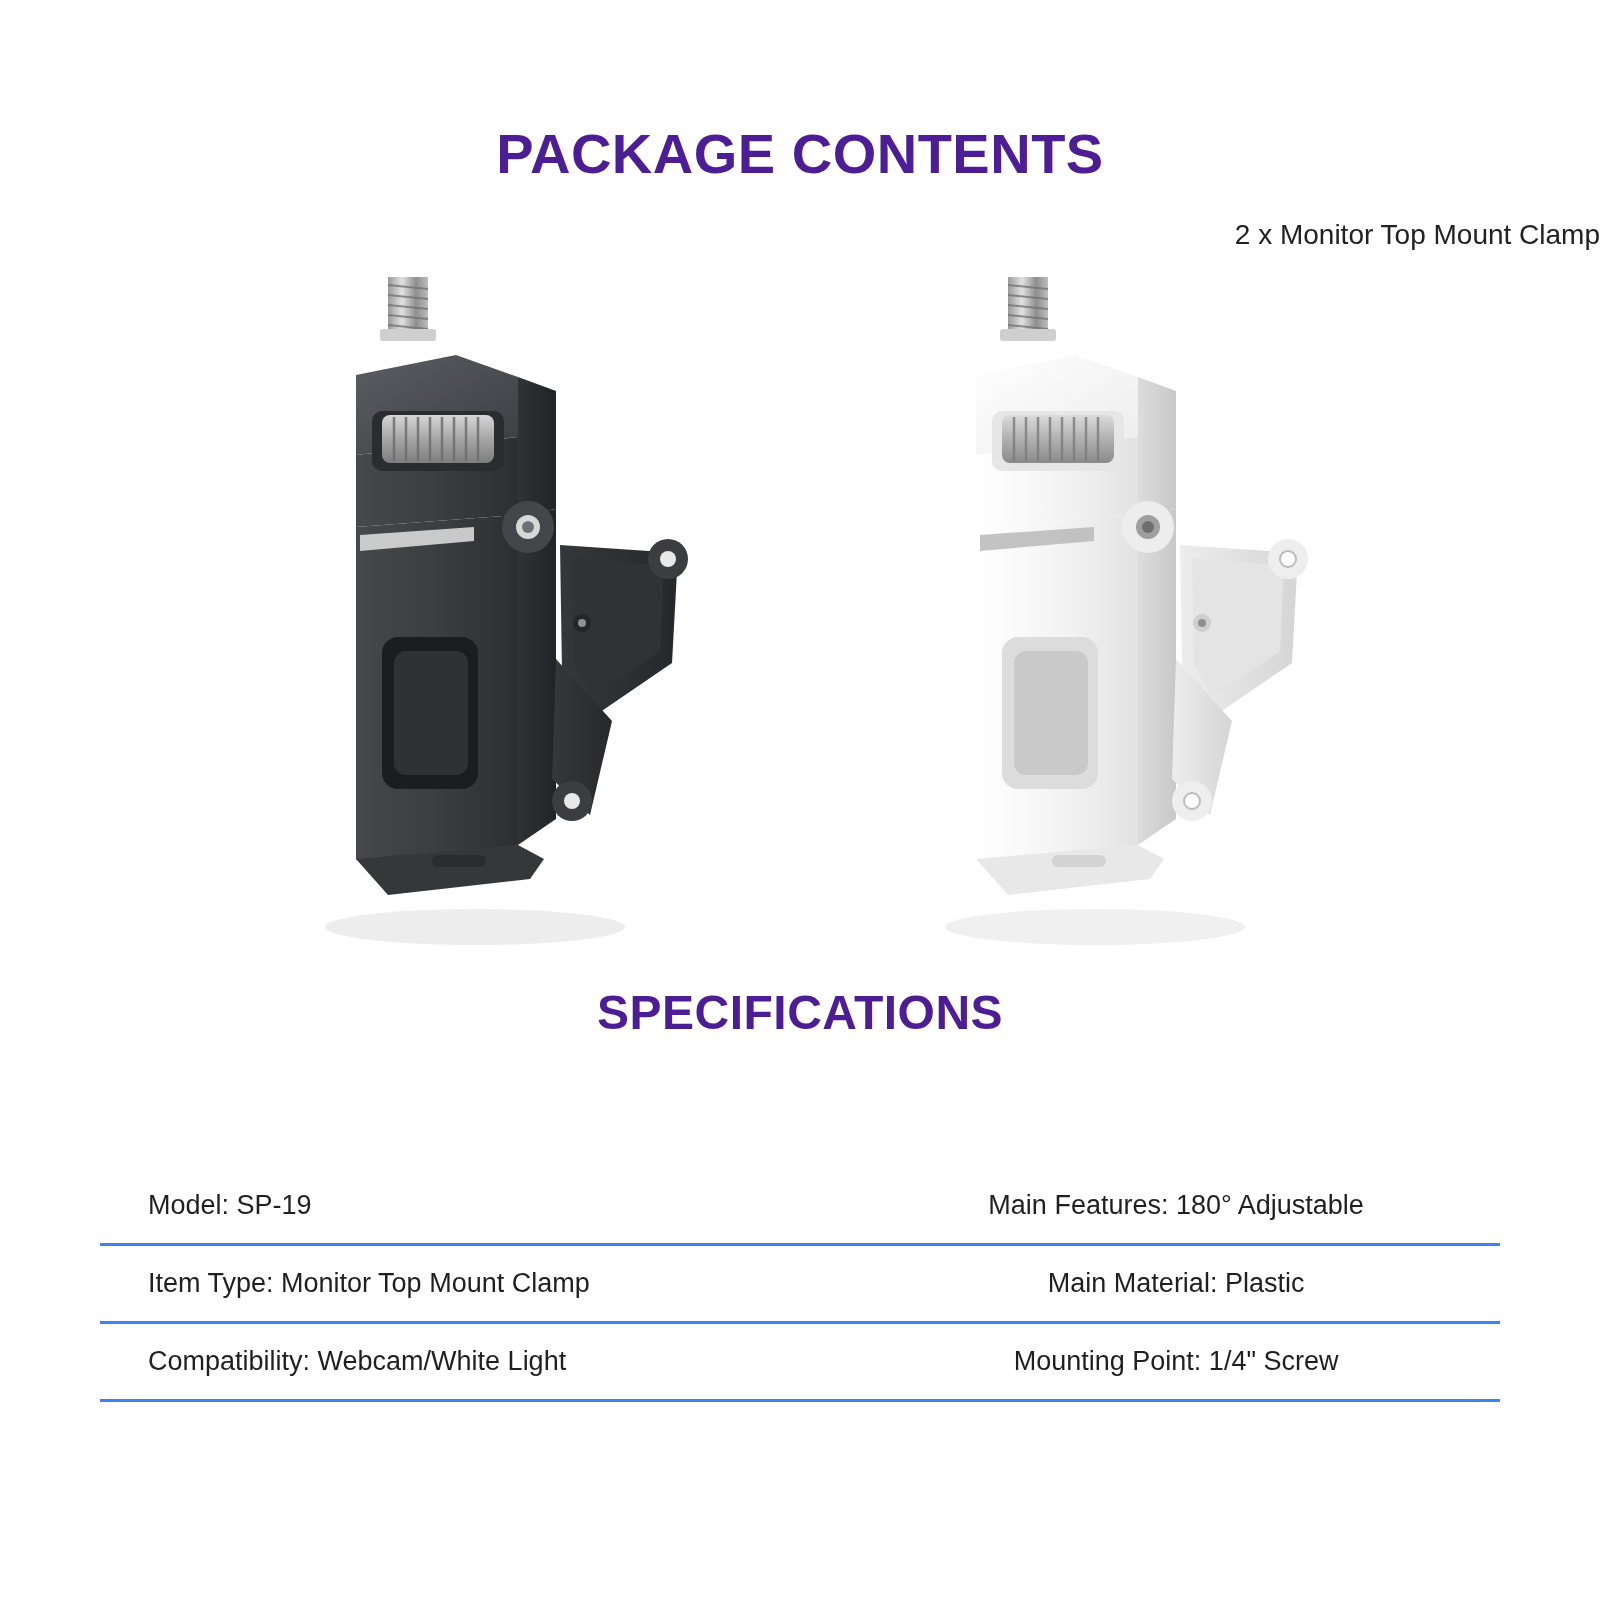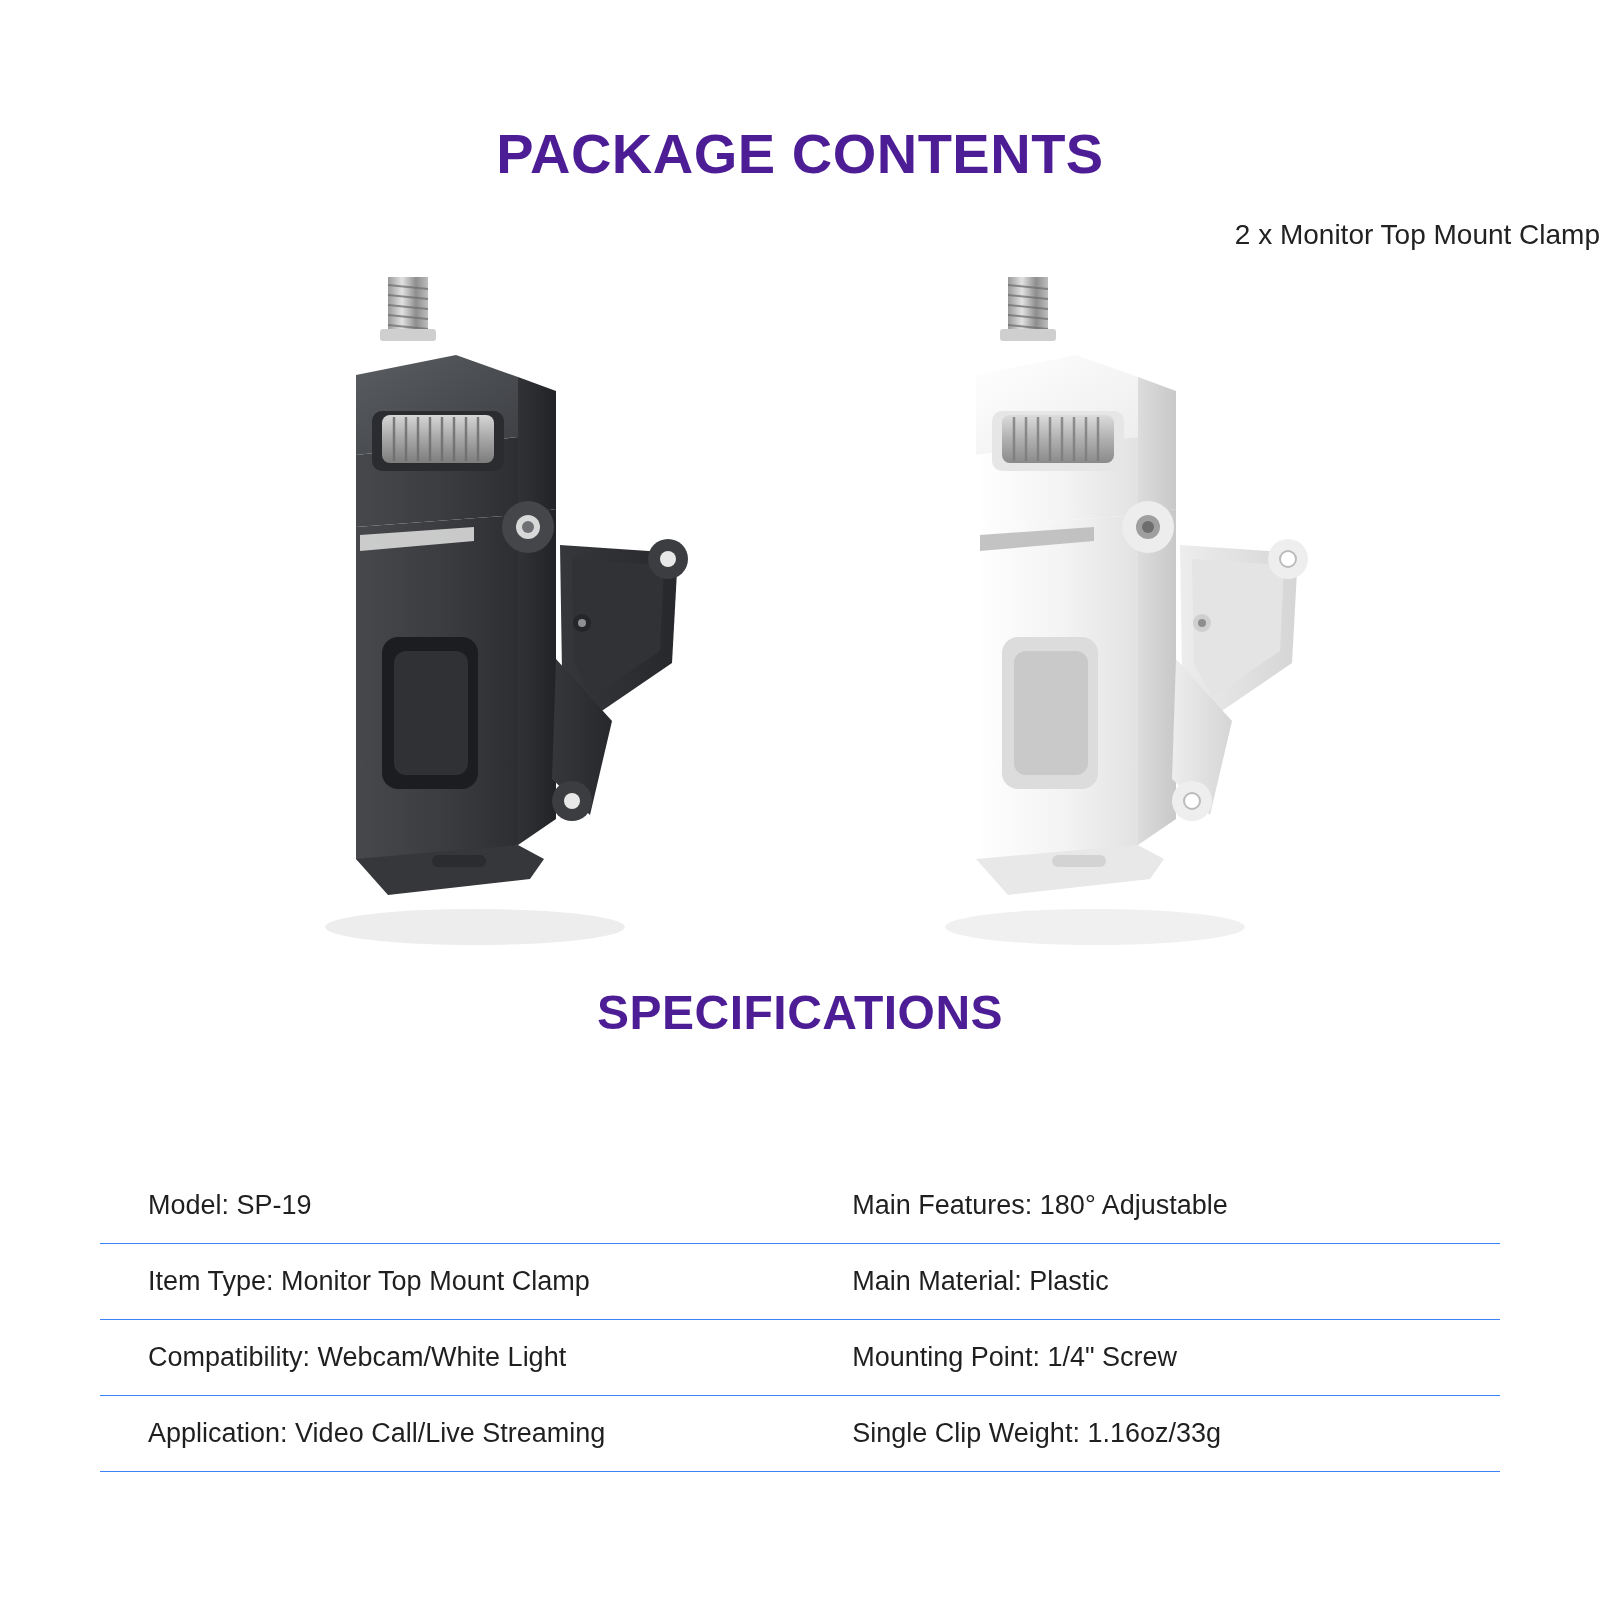--- a/index.html
+++ b/index.html
@@ -79,31 +79,31 @@
   }
   .spec-table {
     width: 100%;
     border-collapse: collapse;
     table-layout: fixed;
   }
   .spec-table td {
     font-size: 27px;
     color: #1f1f1f;
     padding: 22px 0 22px 48px;
-    border-bottom: 1px solid #3b82f6;
+    border-bottom: 3px solid #3b82f6;
     vertical-align: middle;
     white-space: nowrap;
     overflow: hidden;
     text-overflow: ellipsis;
   }
   .spec-table tr:first-child td {
     padding-top: 12px;
   }
   .spec-table td.col-left { width: 50%; }
-  .spec-table td.col-right { width: 50%; padding-left: 56px; }
+  .spec-table td.col-right { width: 50%; padding-left: 56px; text-align: center; }
 </style>
 </head>
 <body>
 
 <div class="page">
 
   <h1 class="heading" id="package-title">PACKAGE CONTENTS</h1>
 
   <div id="package-subtitle">2 x Monitor Top Mount Clamp</div>
 
@@ -324,21 +324,17 @@
           <td class="col-right">Main Features: 180° Adjustable</td>
         </tr>
         <tr>
           <td class="col-left">Item Type: Monitor Top Mount Clamp</td>
           <td class="col-right">Main Material: Plastic</td>
         </tr>
         <tr>
           <td class="col-left">Compatibility: Webcam/White Light</td>
           <td class="col-right">Mounting Point: 1/4" Screw</td>
         </tr>
-        <tr>
-          <td class="col-left">Application: Video Call/Live Streaming</td>
-          <td class="col-right">Single Clip Weight: 1.16oz/33g</td>
-        </tr>
       </tbody>
     </table>
   </div>
 
 </div>
 
 </body></html>

